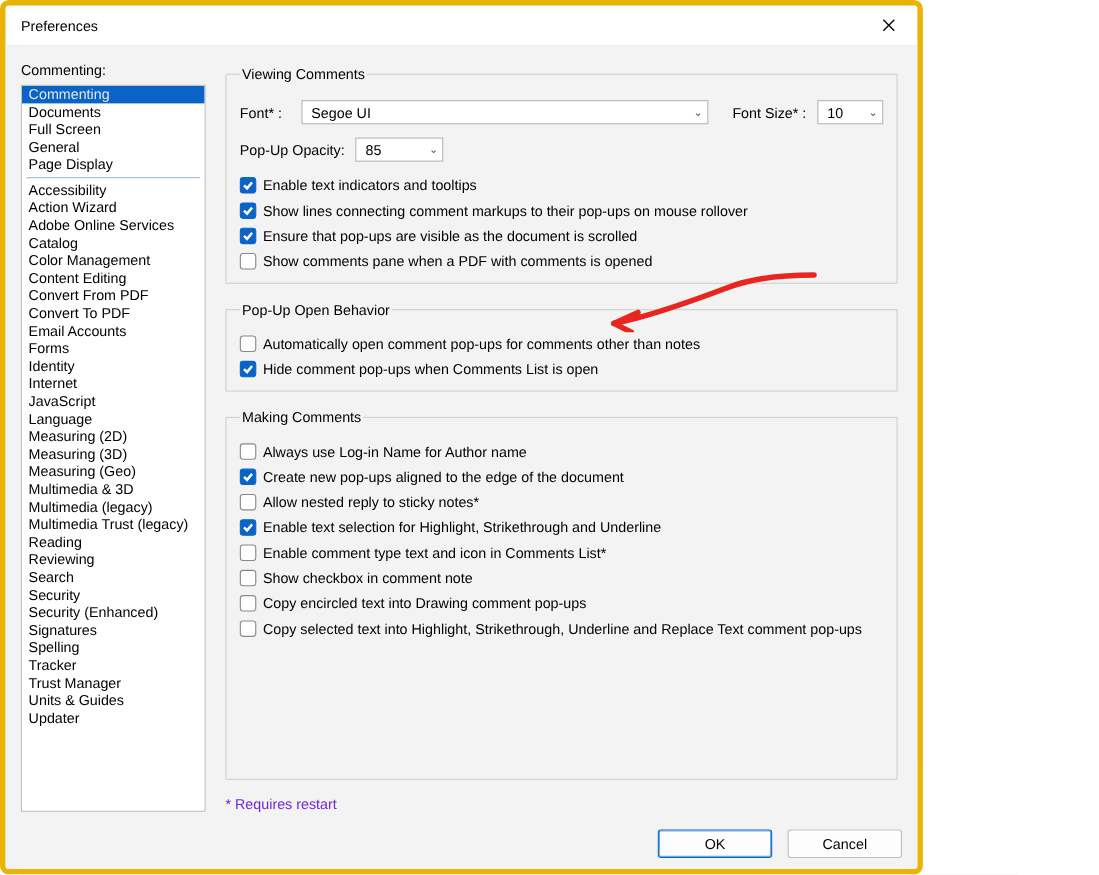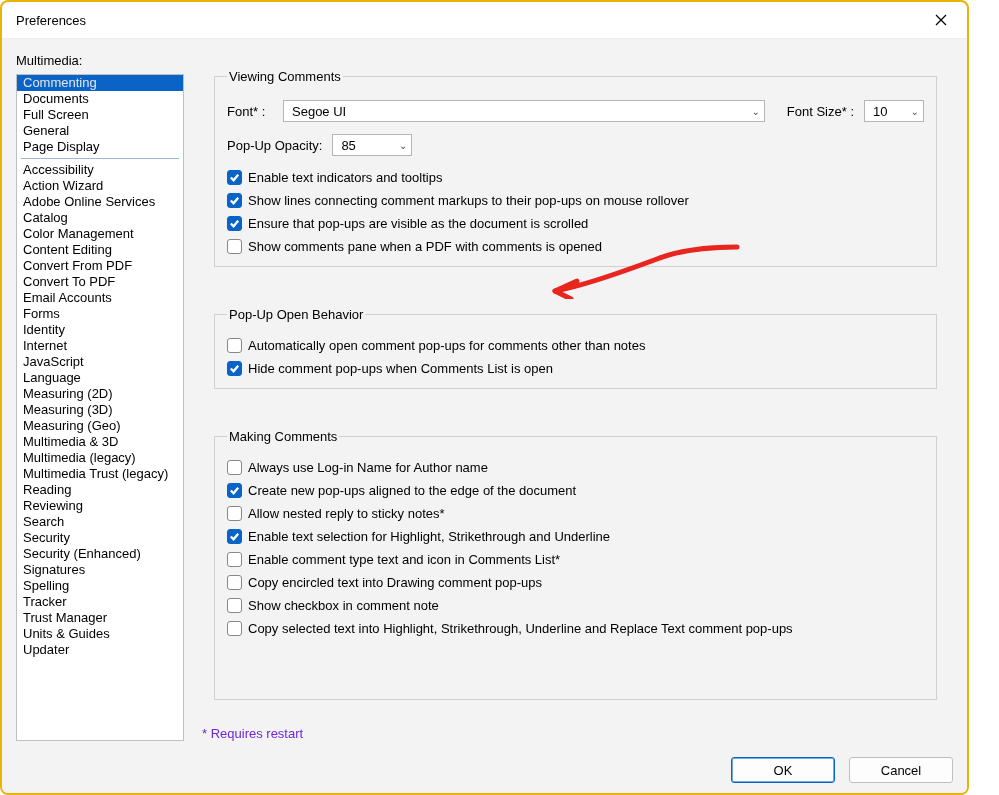--- a/index.html
+++ b/index.html
@@ -8,23 +8,23 @@
     font-family: "Segoe UI", Tahoma, sans-serif;
     background: #fff;
     font-size: 13px;
     color: #000;
     width: 999px;
     height: 795px;
     overflow: hidden;
     position: relative;
   }
   .window {
-    border: 2px solid #eab308;
+    border: 5px solid #eab308;
     border-radius: 8px;
-    width: 969px;
+    width: 839px;
     height: 795px;
     display: flex;
     flex-direction: column;
     overflow: hidden;
   }
   .titlebar {
     display: flex;
     align-items: center;
     justify-content: space-between;
     padding: 6px 10px 6px 14px;
@@ -91,21 +91,21 @@
   .right-pane {
     flex: 1;
     display: flex;
     flex-direction: column;
     gap: 8px;
     min-width: 0;
   }
   fieldset.section {
     border: 1px solid #d0d0d0;
     padding: 10px 12px 12px 12px;
-    margin: 16px;
+    margin: 4px;
     background: #f3f3f3;
   }
   fieldset.section > legend {
     font-size: 13px;
     padding: 0 2px;
     color: #000;
   }
   .row {
     display: flex;
     align-items: center;
@@ -200,21 +200,21 @@
     <span>Preferences</span>
     <div class="close-btn">
       <svg viewBox="0 0 12 12">
           <path d="M1 1 L11 11 M11 1 L1 11" stroke="#000" stroke-width="1.2"></path>
         </svg>
     </div>
   </div>
   <div class="body-area">
     <div class="main-columns">
       <div class="categories">
-        <div class="categories-label">Multimedia:</div>
+        <div class="categories-label">Commenting:</div>
         <div class="cat-list" id="cat-list">
             <div class="item selected">Commenting</div>
             <div class="item">Documents</div>
             <div class="item">Full Screen</div>
             <div class="item">General</div>
             <div class="item">Page Display</div>
             <div class="divider"></div>
             <div class="item">Accessibility</div>
             <div class="item">Action Wizard</div>
             <div class="item">Adobe Online Services</div>
@@ -348,25 +348,25 @@
                   </svg>
                 </div>
                 <span>Enable text selection for Highlight, Strikethrough and Underline</span>
               </div>
               <div class="chk-row">
                 <div class="chk"></div>
                 <span>Enable comment type text and icon in Comments List*</span>
               </div>
               <div class="chk-row">
                 <div class="chk"></div>
+                <span>Show checkbox in comment note</span>
+              </div>
+              <div class="chk-row">
+                <div class="chk"></div>
                 <span>Copy encircled text into Drawing comment pop-ups</span>
-              </div>
-              <div class="chk-row">
-                <div class="chk"></div>
-                <span>Show checkbox in comment note</span>
               </div>
               <div class="chk-row">
                 <div class="chk"></div>
                 <span>Copy selected text into Highlight, Strikethrough, Underline and Replace Text comment pop-ups</span>
               </div>
             </div>
         </fieldset>
 
         <div class="footer-note">* Requires restart</div>
       </div>

